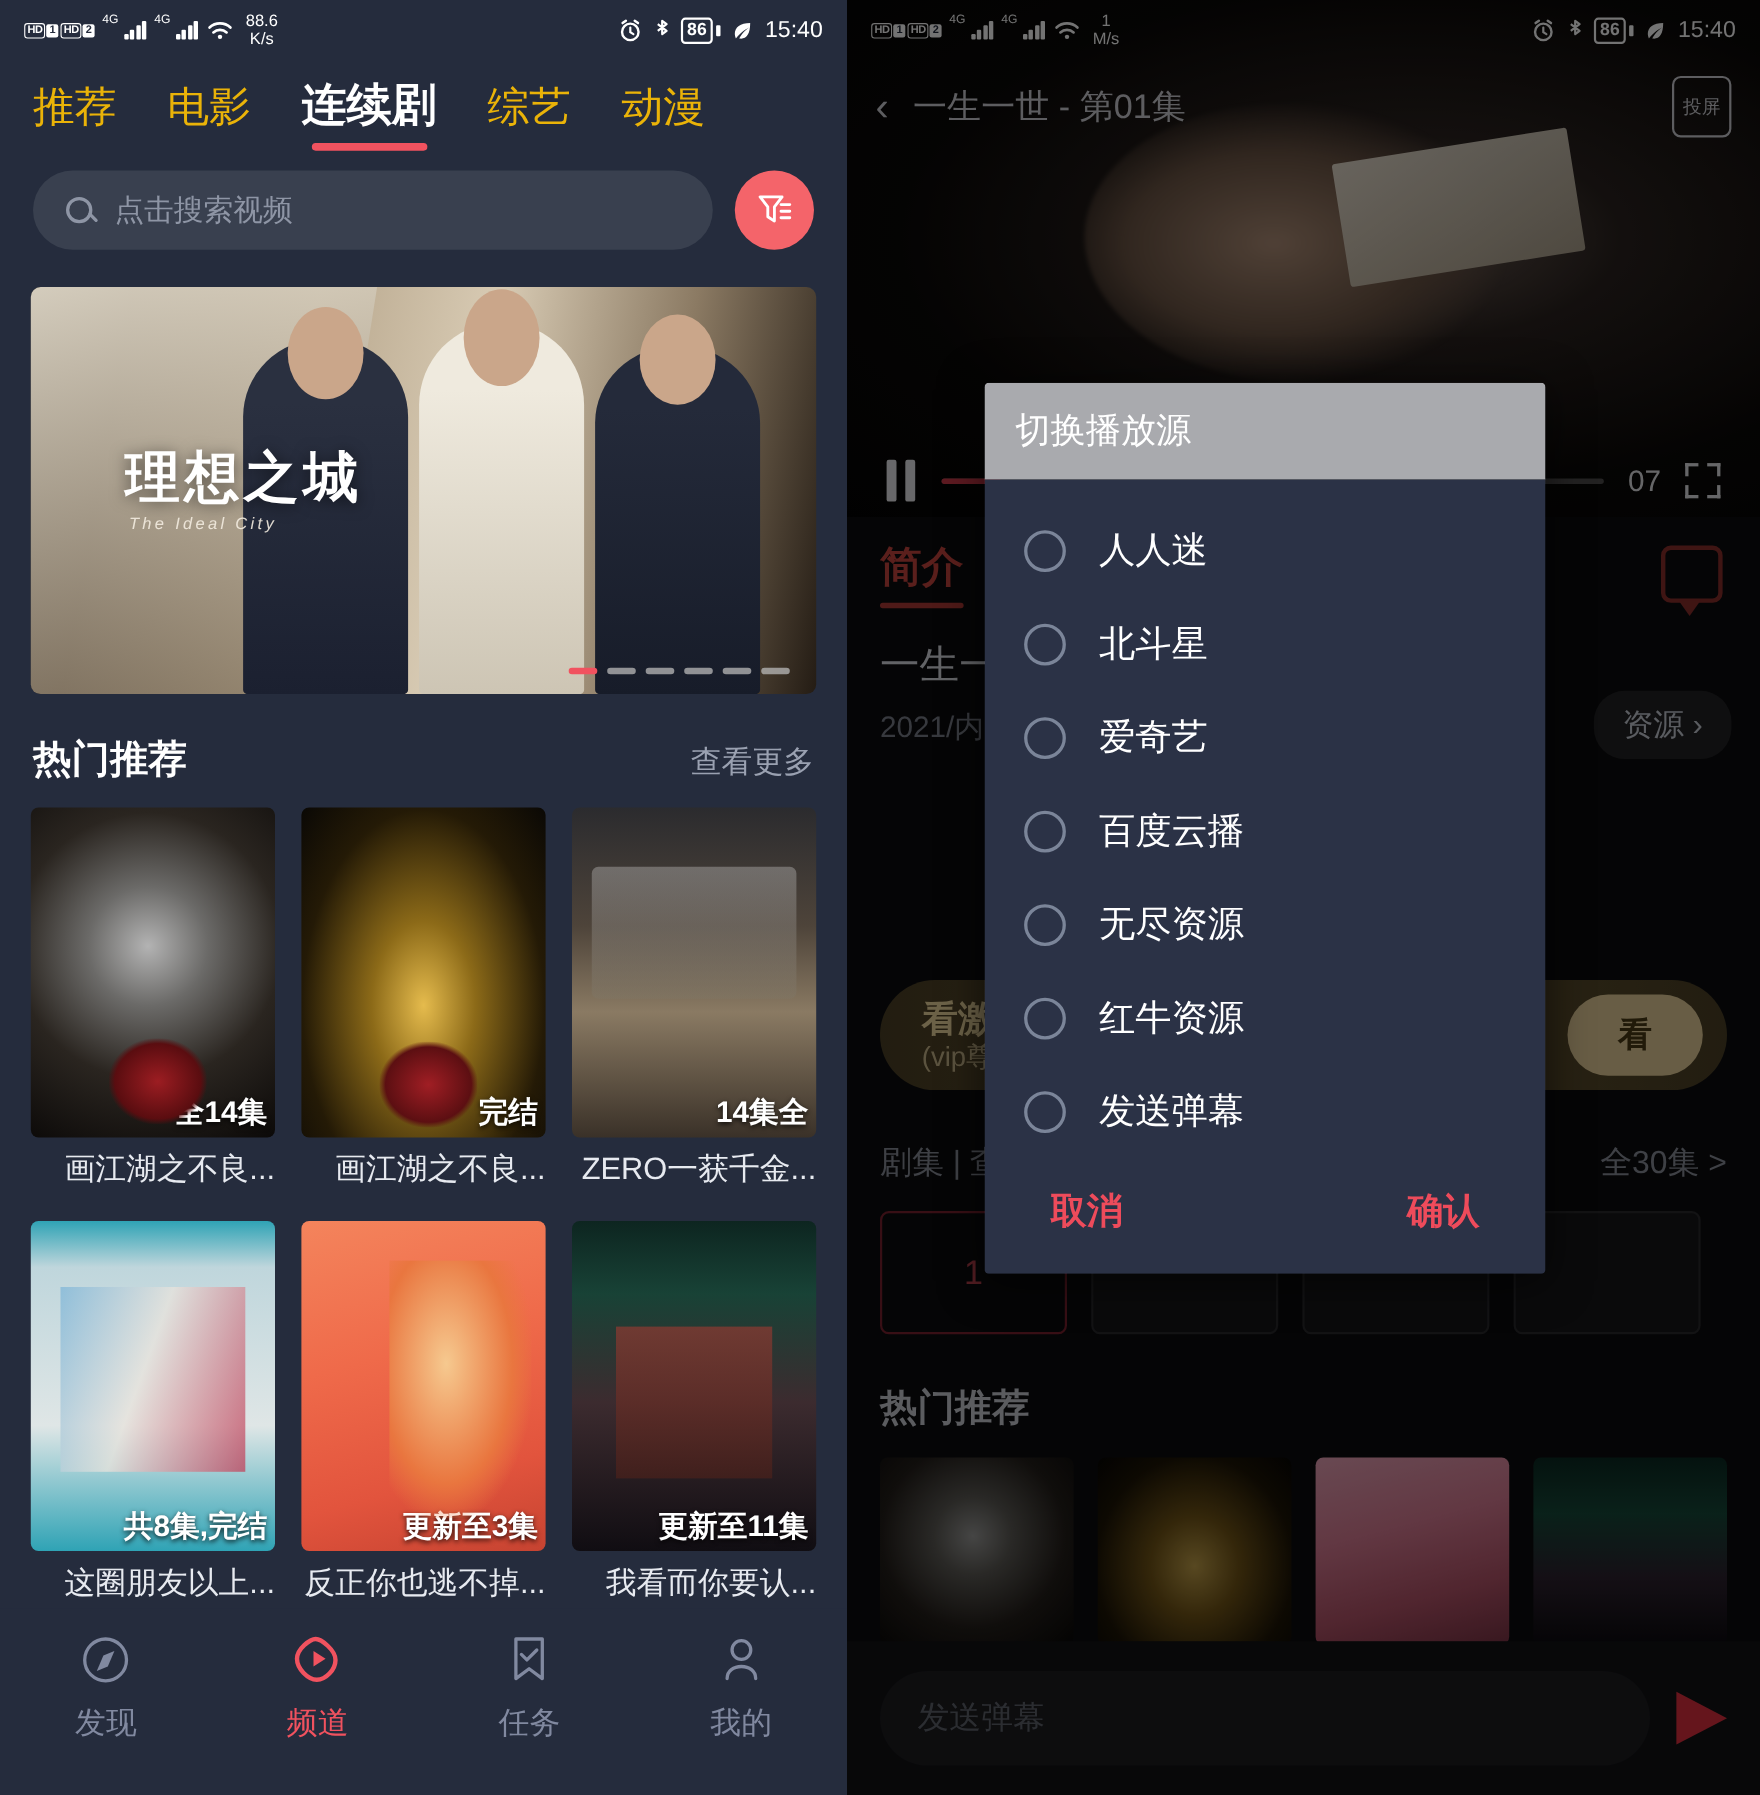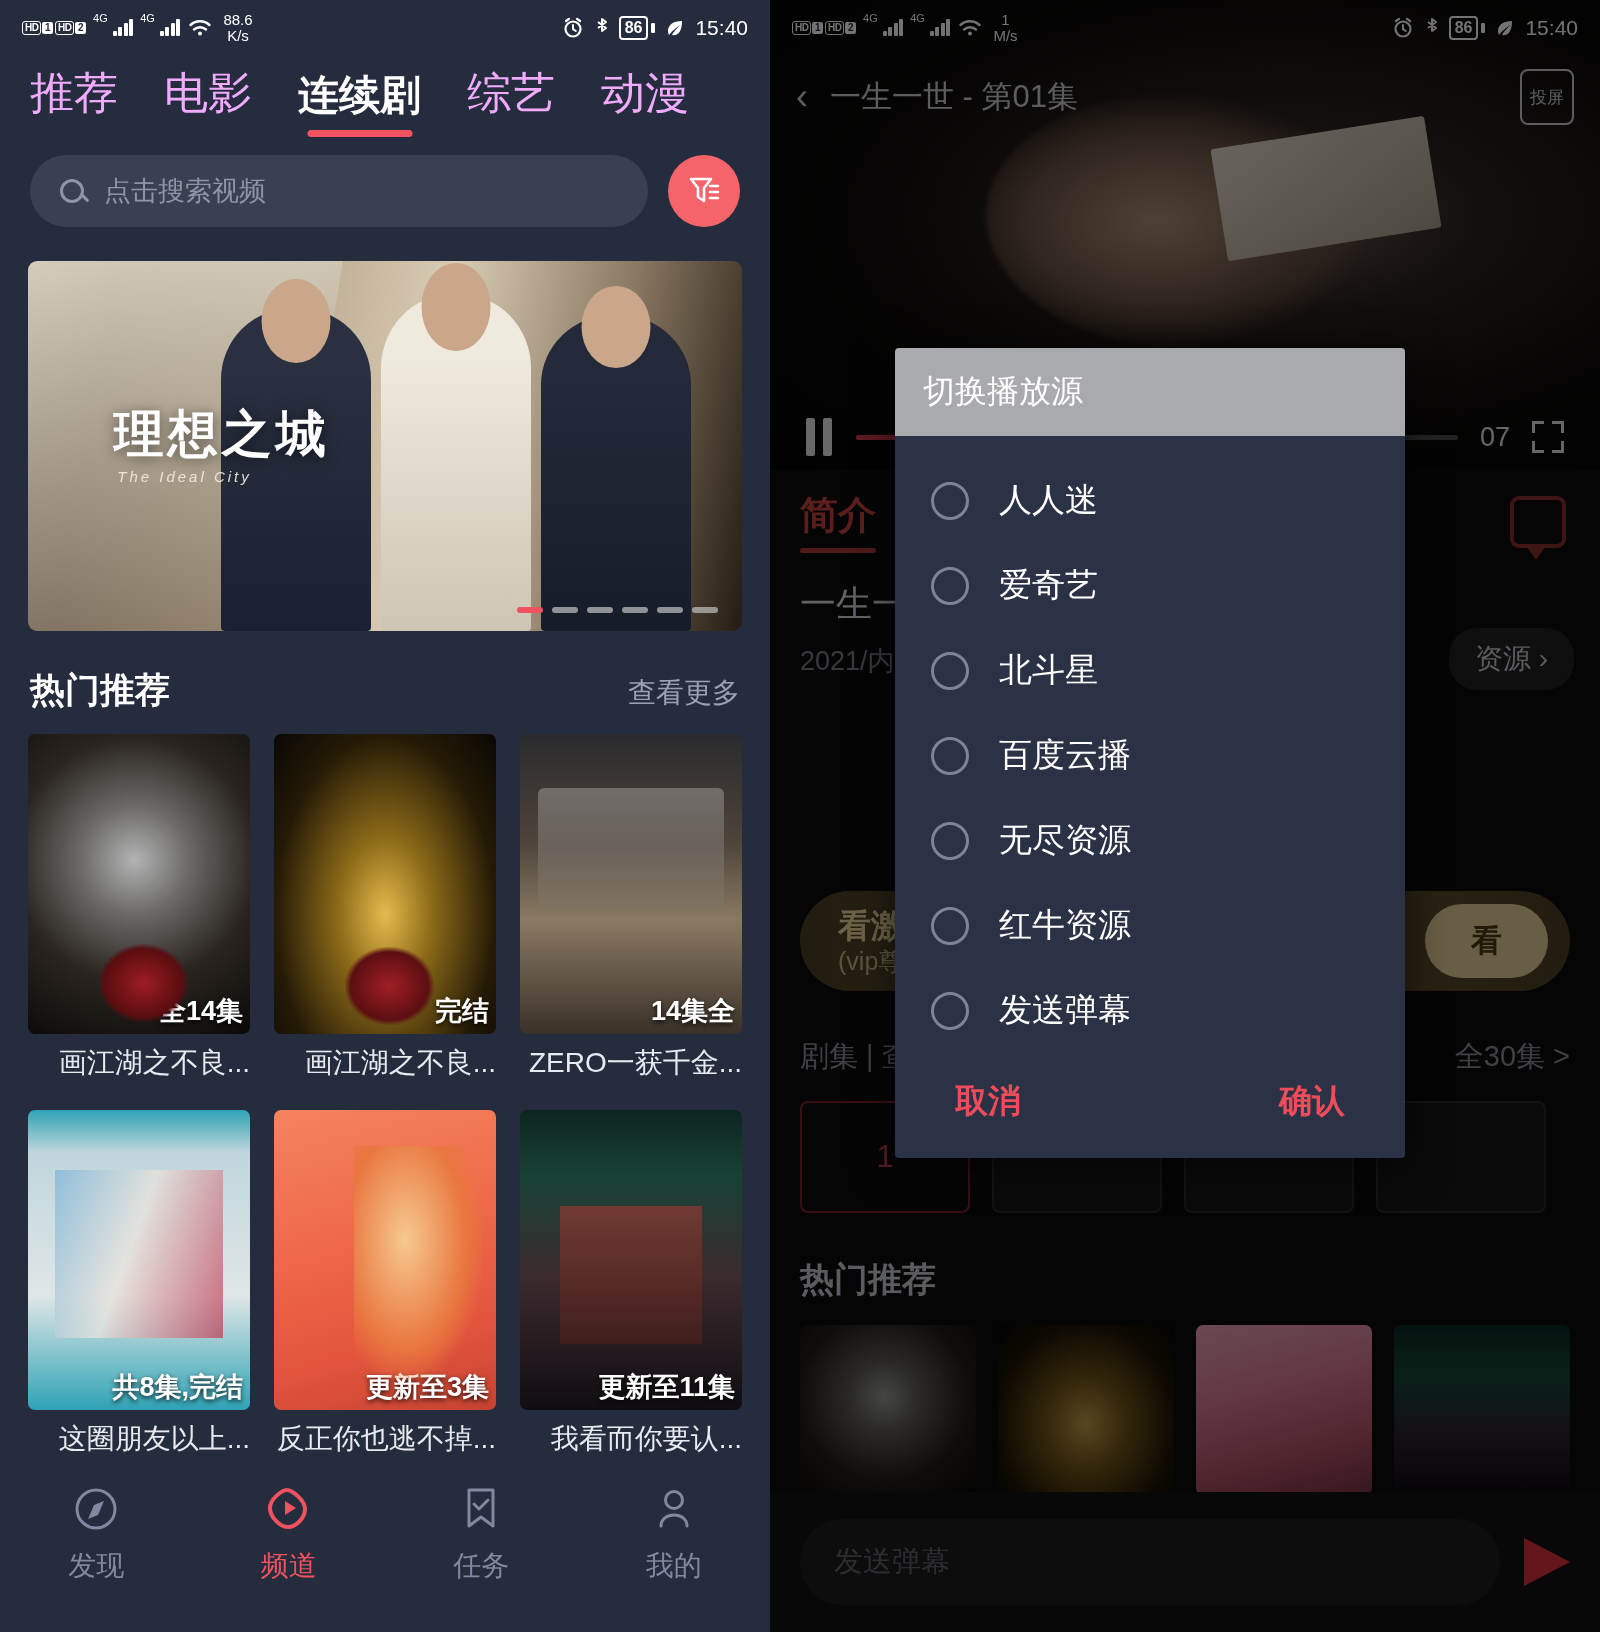--- a/index.html
+++ b/index.html
@@ -24,21 +24,21 @@
   .sig i:nth-child(1){height:5px} .sig i:nth-child(2){height:9px}
   .sig i:nth-child(3){height:13px} .sig i:nth-child(4){height:17px}
   .gtag { font-size:11px; align-self:flex-start; margin-right:-2px; }
   .netsp { font-size:15px; line-height:1.05; text-align:center; margin-left:3px; }
   .sb-right { position:absolute; right:22px; display:flex; align-items:center; gap:9px; }
   .batt { border:2px solid #fff; border-radius:4px; padding:0 4px; font-size:16px;
           font-weight:bold; line-height:1.25; }
   .battcap { width:4px; height:10px; background:#fff; border-radius:1px; margin-left:-6px; }
 
   .tabs { display:flex; align-items:flex-end; gap:46px; padding:10px 30px 0 30px; height:86px; }
-  .tab { position:relative; color:#f0abfc; font-size:44px; padding-bottom:18px; cursor:pointer;
+  .tab { position:relative; color:#eab308; font-size:38px; padding-bottom:18px; cursor:pointer;
          font-weight:500; }
   .tab.active { color:#fff; font-size:41px; font-weight:bold; }
   .tab.active::after { content:""; position:absolute; left:50%; transform:translateX(-50%);
                        bottom:4px; width:105px; height:7px; background:#f1525f; border-radius:4px; }
 
   .searchrow { display:flex; align-items:center; gap:20px; padding:14px 30px 0 30px; }
   .searchbox { flex:1; height:72px; background:#39404f; border-radius:36px; display:flex;
                align-items:center; gap:20px; padding:0 30px; }
   .mag { width:24px; height:24px; border:3px solid #8e95a5; border-radius:50%; position:relative;
          flex:none; }
@@ -542,25 +542,25 @@
 
     <div class="dialog">
       <div class="dlg-head">切换播放源</div>
       <div class="dlg-body">
         <div class="opt">
           <span class="radio"></span>
           <span class="optlabel">人人迷</span>
         </div>
         <div class="opt">
           <span class="radio"></span>
+          <span class="optlabel">北斗星</span>
+        </div>
+        <div class="opt">
+          <span class="radio"></span>
           <span class="optlabel">爱奇艺</span>
-        </div>
-        <div class="opt">
-          <span class="radio"></span>
-          <span class="optlabel">北斗星</span>
         </div>
         <div class="opt">
           <span class="radio"></span>
           <span class="optlabel">百度云播</span>
         </div>
         <div class="opt">
           <span class="radio"></span>
           <span class="optlabel">无尽资源</span>
         </div>
         <div class="opt">

